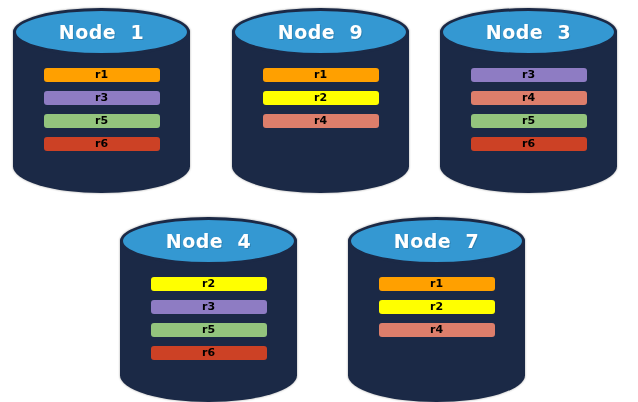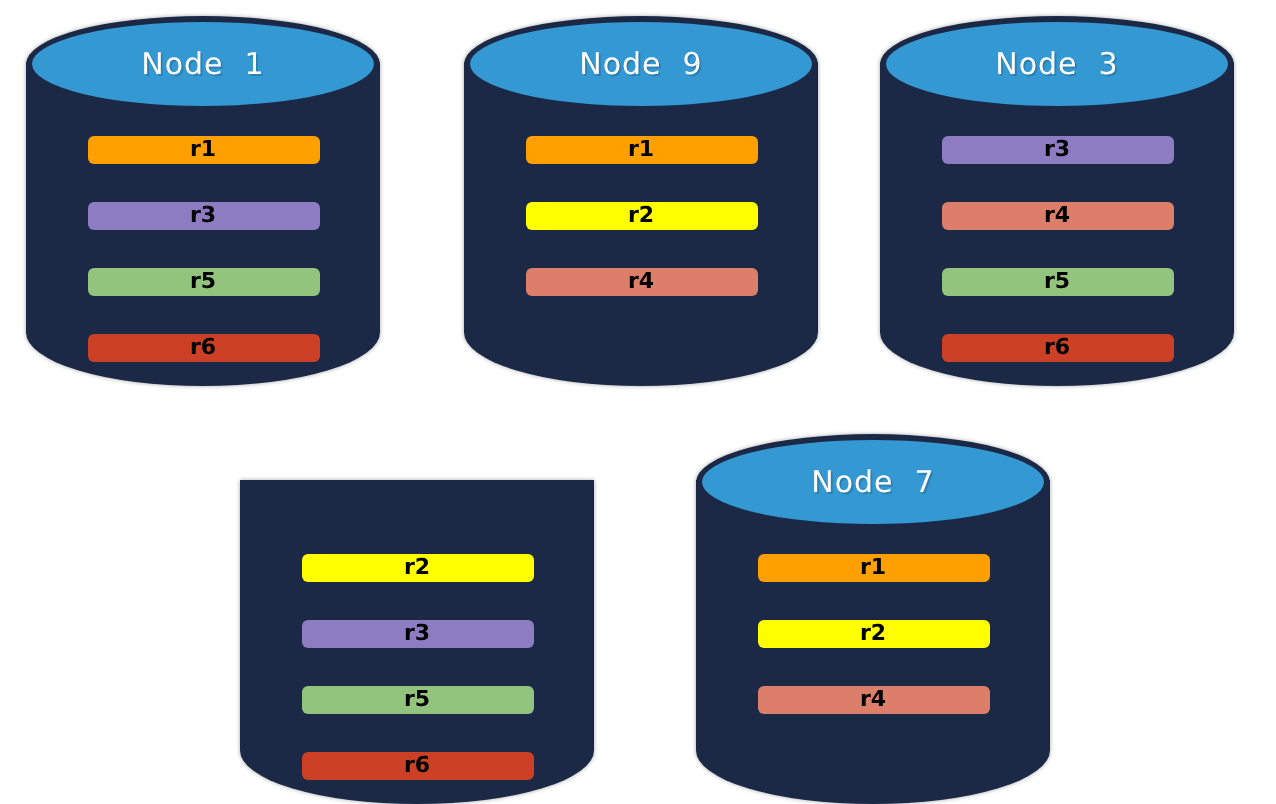--- a/index.html
+++ b/index.html
@@ -40,35 +40,35 @@
     box-sizing: border-box;
     background: var(--cyl-top, #3498D2);
     border: 3px solid var(--cyl-outline, #1B2946);
     border-radius: 50%;
     display: flex;
     align-items: center;
     justify-content: center;
   }
   .node-title {
     color: var(--title-color, #ffffff);
-    font-weight: normal;
-    font-size: 15px;
+    font-weight: bold;
+    font-size: 19px;
     letter-spacing: 0.5px;
     white-space: pre;
     text-shadow: 1px 1px 0 rgba(0,0,0,0.15);
   }
   .bars {
     position: absolute;
     top: 60px;
     left: 0;
     width: 177px;
     display: flex;
     flex-direction: column;
     align-items: center;
-    gap: 19px;
+    gap: 9px;
   }
   .bar {
     width: 116px;
     height: 14px;
     border-radius: 3px;
     display: flex;
     align-items: center;
     justify-content: center;
   }
   .bar span {
@@ -140,20 +140,23 @@
         <div class="bar" style="background: rgb(147, 196, 125);">
           <span>r5</span>
         </div>
         <div class="bar" style="background: rgb(204, 65, 37);">
           <span>r6</span>
         </div>
       </div>
   </div>
     <div class="node pos-3">
     <div class="cyl-body"></div>
+    <div class="cyl-top">
+      <span class="node-title">Node  4</span>
+    </div>
     <div class="bars">
         <div class="bar" style="background: rgb(255, 255, 0);">
           <span>r2</span>
         </div>
         <div class="bar" style="background: rgb(142, 124, 195);">
           <span>r3</span>
         </div>
         <div class="bar" style="background: rgb(147, 196, 125);">
           <span>r5</span>
         </div>

